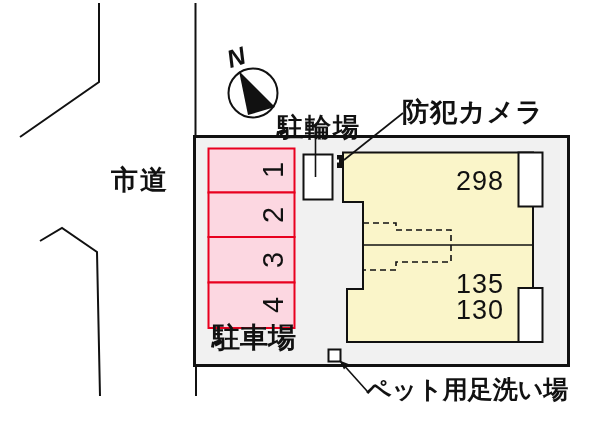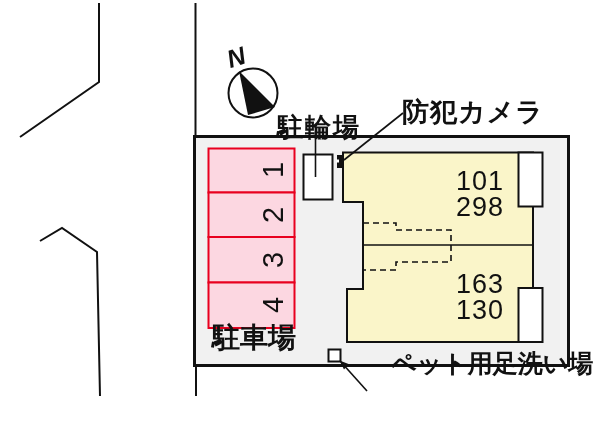--- a/index.html
+++ b/index.html
@@ -23,21 +23,21 @@
   .whitebox{fill:#ffffff;stroke:var(--line,#111);stroke-width:2;}
   .dash{stroke:var(--line,#111);stroke-width:1.6;fill:none;stroke-dasharray:6 4;}
   .fillblk{fill:var(--line,#111);stroke:none;}
   .fillwht{fill:#ffffff;stroke:none;}
 
   .lbl{position:absolute;white-space:nowrap;font-weight:600;line-height:1.05;}
   .road-label{left:106px;top:166px;width:68px;font-size:27px;letter-spacing:2px;text-align:center;font-weight:600;}
   .bike-label{left:277px;top:95px;font-size:26px;letter-spacing:2px;margin-top:19px;}
   .cam-label{left:402px;top:98px;font-size:27px;letter-spacing:1px;}
   .plot-label{left:206px;top:323px;width:96px;font-size:28px;text-align:center;}
-  .pet-label{left:366px;top:350px;font-size:25px;margin-left:25px;}
+  .pet-label{left:366px;top:376px;font-size:25px;}
   .north-label{left:227px;top:44px;font-size:25px;font-weight:700;font-style:italic;transform:rotate(-18deg);}
 
   .pnum{
     position:absolute;left:258px;width:30px;height:30px;
     font-size:29px;font-weight:400;text-align:center;line-height:30px;
     transform:rotate(-90deg);
   }
   .pnum.n1{top:155px;} .pnum.n2{top:200px;} .pnum.n3{top:245px;} .pnum.n4{top:290px;}
 
   .unit{
@@ -84,32 +84,32 @@
     <line class="ln w15" x1="341" y1="362" x2="367" y2="391"></line>
     <polygon class="fillblk" points="339.5,360.5 348.5,364 344,369.5"></polygon>
 
     <g>
       <circle class="ln w2" cx="253" cy="93" r="24.5"></circle>
       <polygon class="fillblk" points="239,71 275,107 248,115"></polygon>
     </g>
   </svg>
 
   <div class="lbl north-label">N</div>
+  <div class="lbl road-label">市道</div>
   <div class="lbl bike-label">駐輪場</div>
   <div class="lbl cam-label">防犯カメラ</div>
   <div class="lbl plot-label">駐車場</div>
   <div class="lbl pet-label">ペット用足洗い場</div>
 
   <div class="pnum n1">1</div>
   <div class="pnum n2">2</div>
   <div class="pnum n3">3</div>
   <div class="pnum n4">4</div>
 
   <div class="unit u1">
-    <div>101</div>
     <div>298</div>
   </div>
   <div class="unit u2">
-    <div>163</div>
+    <div>135</div>
     <div>130</div>
   </div>
 
 </div>
 
 </body></html>

